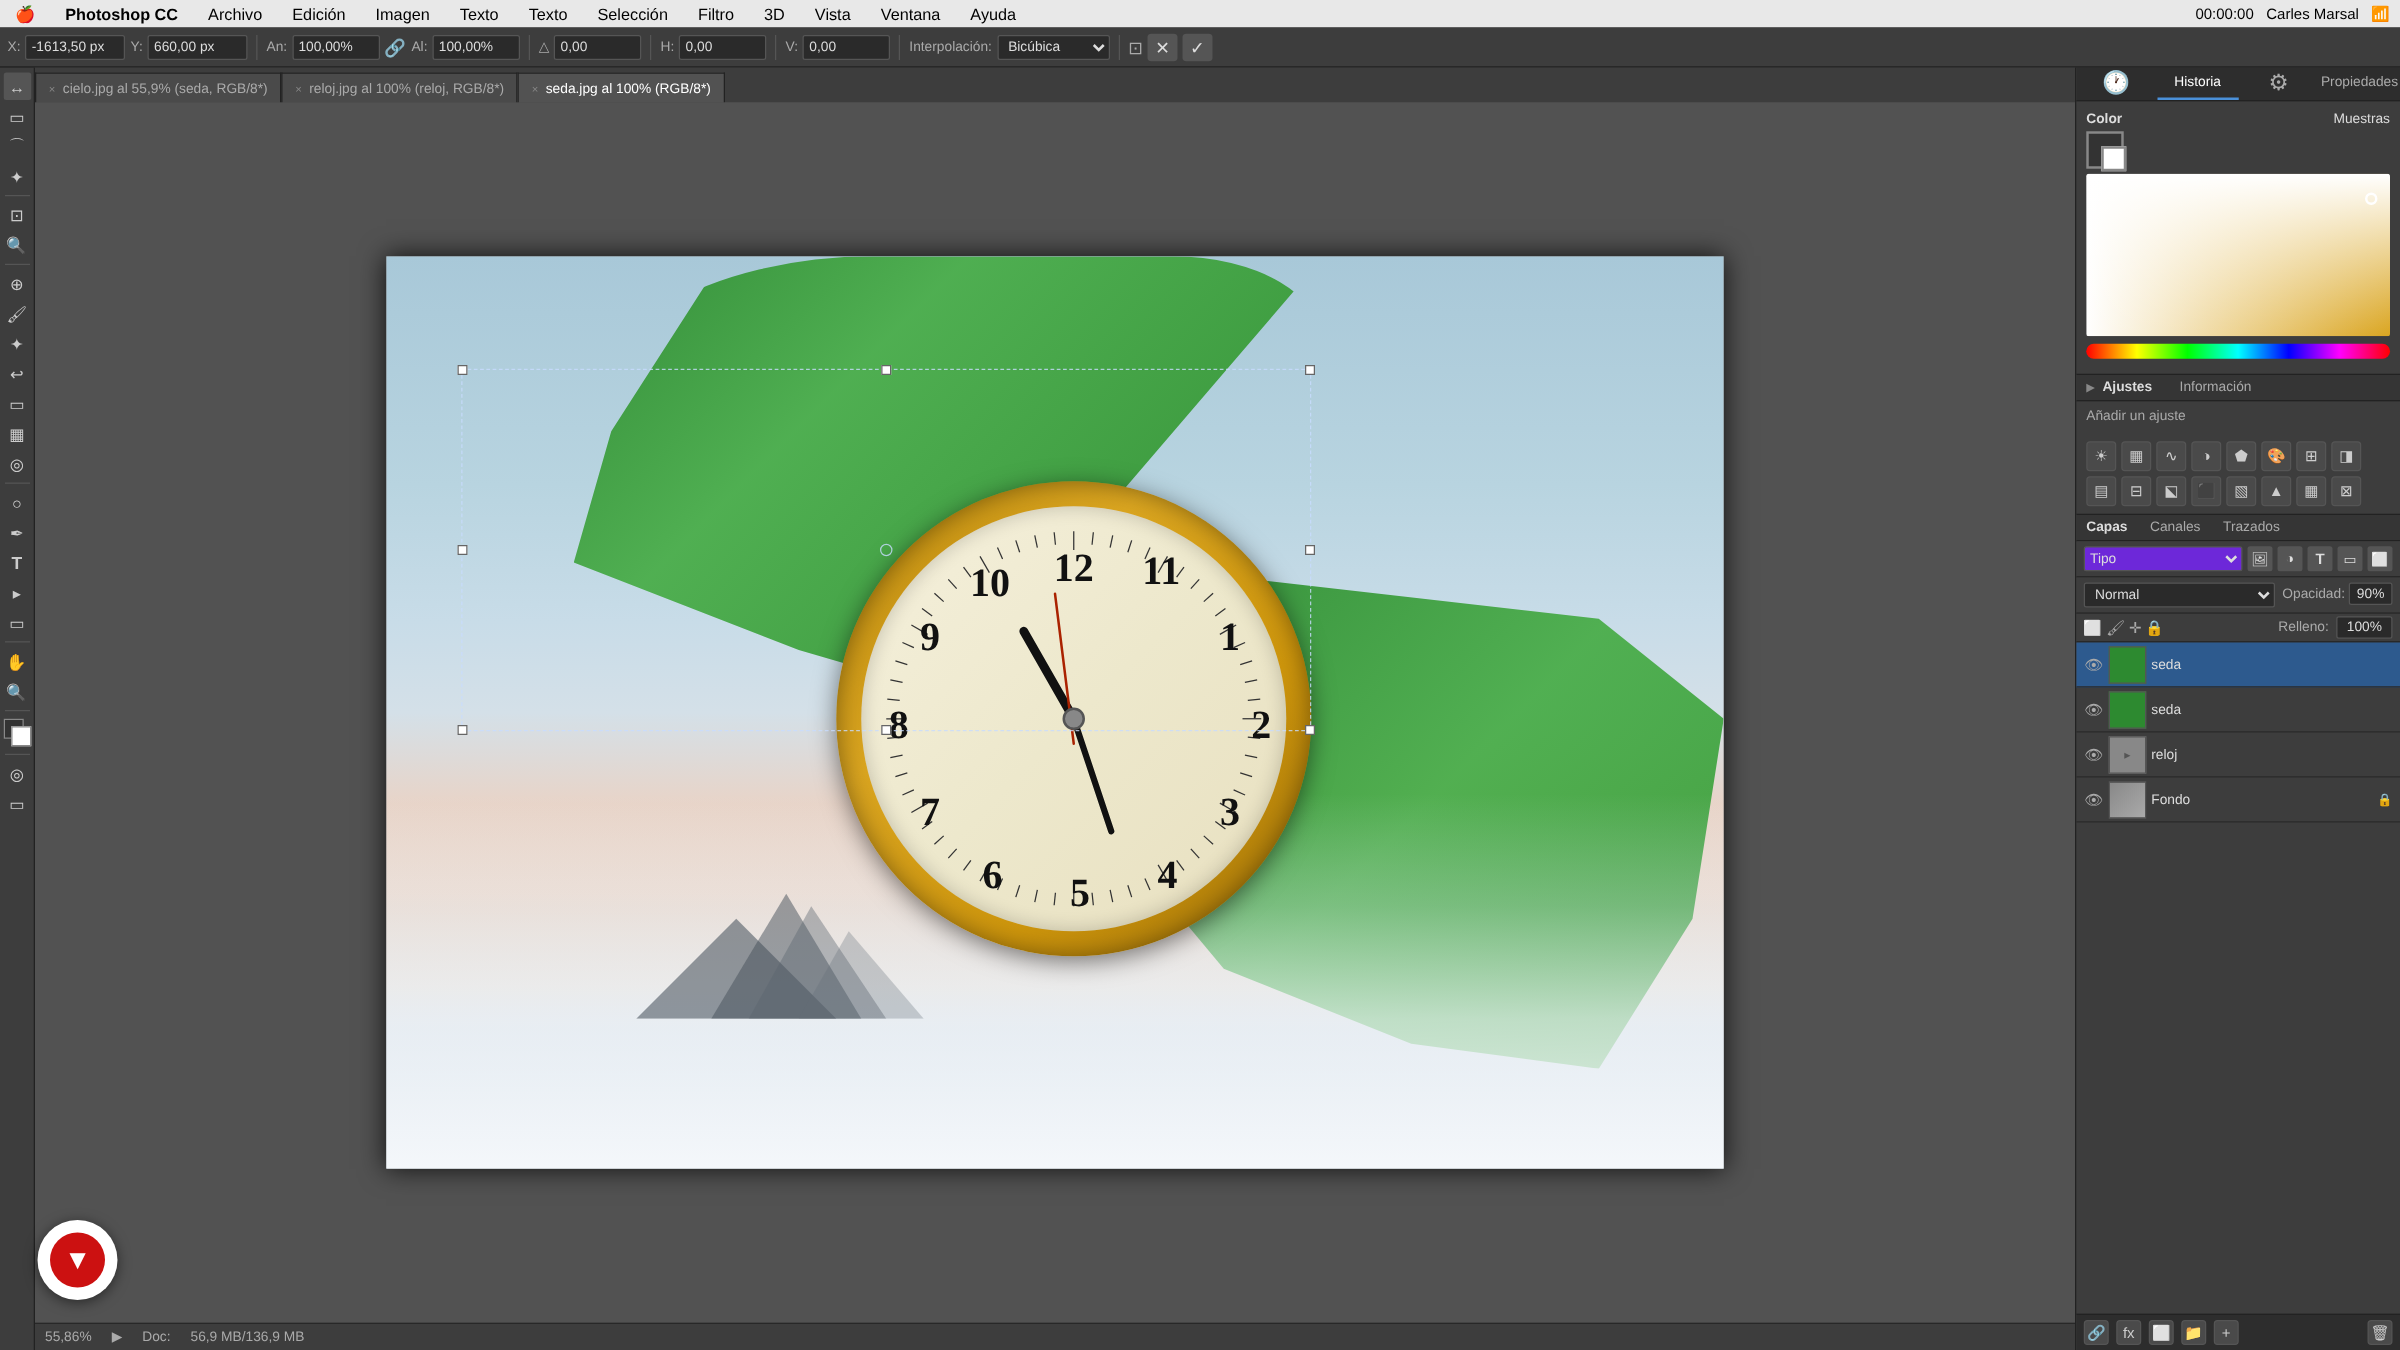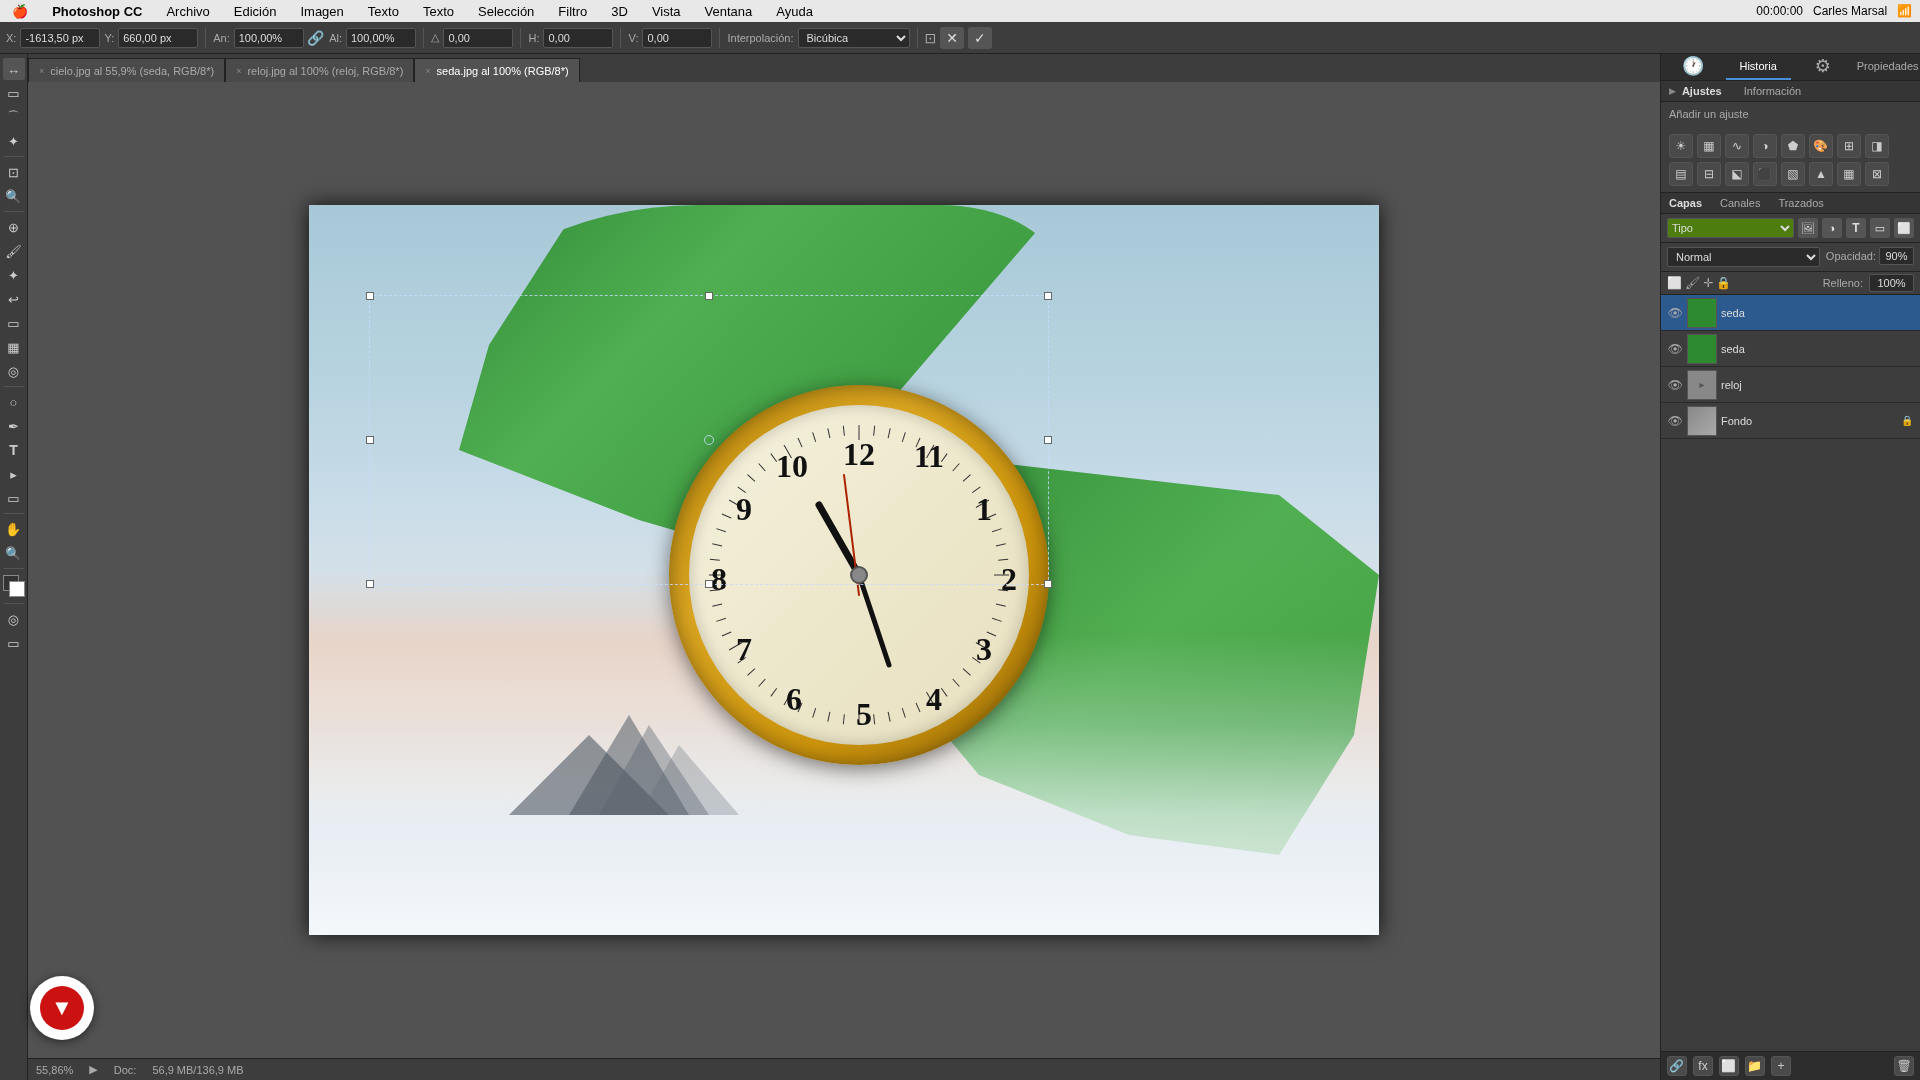--- a/index.html
+++ b/index.html
@@ -345,21 +345,21 @@
       display: flex;
       align-items: center;
       padding: 4px 6px;
       gap: 4px;
       background: #3d3d3d;
       border-bottom: 1px solid #222;
     }
     .layers-type-select {
       flex: 1;
       height: 20px;
-      background: #4d7c0f;
+      background: #6d28d9;
       border: 1px solid #555;
       color: #ddd;
       font-size: 11px;
       border-radius: 2px;
     }
     .layers-icon-btn {
       width: 20px;
       height: 20px;
       background: #555;
       border: none;
@@ -594,21 +594,21 @@
   <span class="toolbar-label">△</span>
   <input class="toolbar-input" value="0,00" style="">
   <div class="toolbar-separator"></div>
   <span class="toolbar-label">H:</span>
   <input class="toolbar-input" value="0,00" style="">
   <div class="toolbar-separator"></div>
   <span class="toolbar-label">V:</span>
   <input class="toolbar-input" value="0,00" style="">
   <div class="toolbar-separator"></div>
   <span class="toolbar-label">Interpolación:</span>
-  <select class="toolbar-input" style="width:112px">
+  <select class="toolbar-input" style="width:90px">
     <option>Bicúbica</option>
     <option>Bilineal</option>
     <option>Vecino más próximo</option>
   </select>
   <div class="toolbar-separator"></div>
   <span style="color:#aaa;font-size:14px;cursor:pointer">⊡</span>
   <button class="toolbar-btn" style="background:#555;color:#ddd;border:none;font-size:14px;cursor:pointer;padding:0 6px;">✕</button>
   <button class="toolbar-btn" style="background:#555;color:#ddd;border:none;font-size:14px;cursor:pointer;padding:0 6px;">✓</button>
 </div>
 
@@ -811,20 +811,35 @@
 
   <div id="right-panel">
 
     <div class="rpanel-tabs">
       <div class="rpanel-tab" style="font-size:18px">🕐</div>
       <div class="rpanel-tab active">Historia</div>
       <div class="rpanel-tab" style="font-size:18px">⚙</div>
       <div class="rpanel-tab">Propiedades</div>
     </div>
 
+    <div class="color-panel">
+      <div style="display:flex;justify-content:space-between;margin-bottom:4px">
+        <span style="font-size:11px;color:#ddd;font-weight:bold">Color</span>
+        <span style="font-size:11px;color:#ddd">Muestras</span>
+      </div>
+      <div style="position:relative;margin-bottom:4px;display:flex;gap:6px">
+        <div style="width:30px;height:30px;background:#333;border:2px solid #888;position:relative">
+          <div style="width:20px;height:20px;background:#fff;border:2px solid #888;position:absolute;top:10px;left:10px"></div>
+        </div>
+      </div>
+      <div class="color-gradient">
+        <div class="color-cursor"></div>
+      </div>
+      <div class="color-hue-bar"></div>
+    </div>
 
     <div class="panel-section-header">
       <span class="panel-section-arrow">▶</span>
       <span style="color:#ddd;font-size:11px;font-weight:bold">Ajustes</span>
       <span style="color:#aaa;font-size:11px;margin-left:16px">Información</span>
     </div>
 
     <div class="adjustments-panel">
       <div style="font-size:11px;color:#aaa;margin-bottom:14px">Añadir un ajuste</div>
       <div class="adj-icons">

